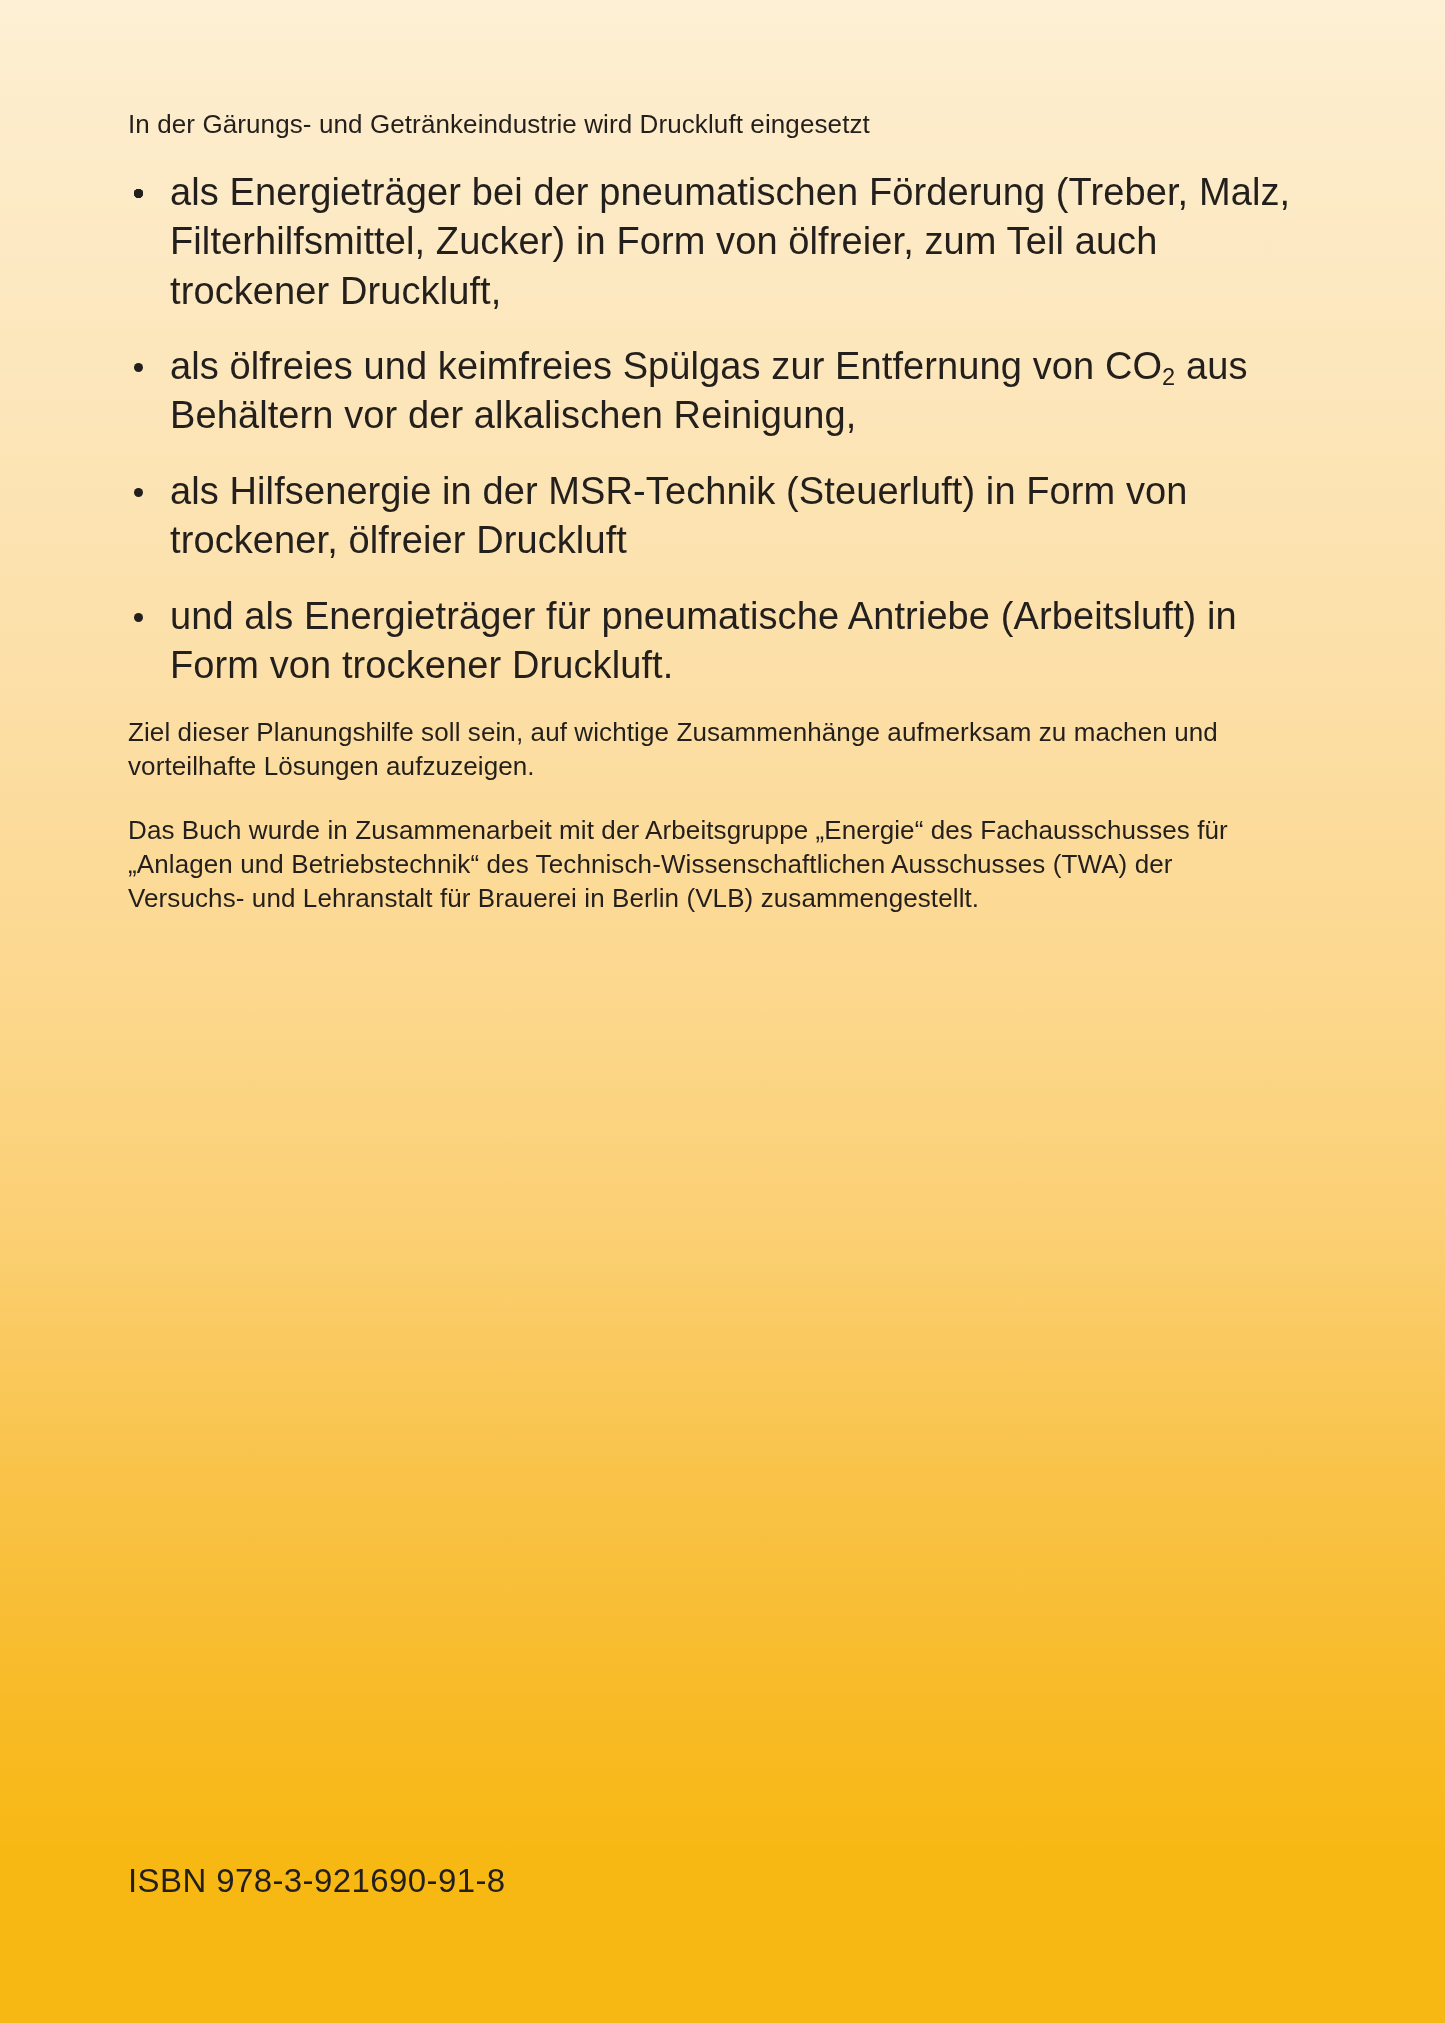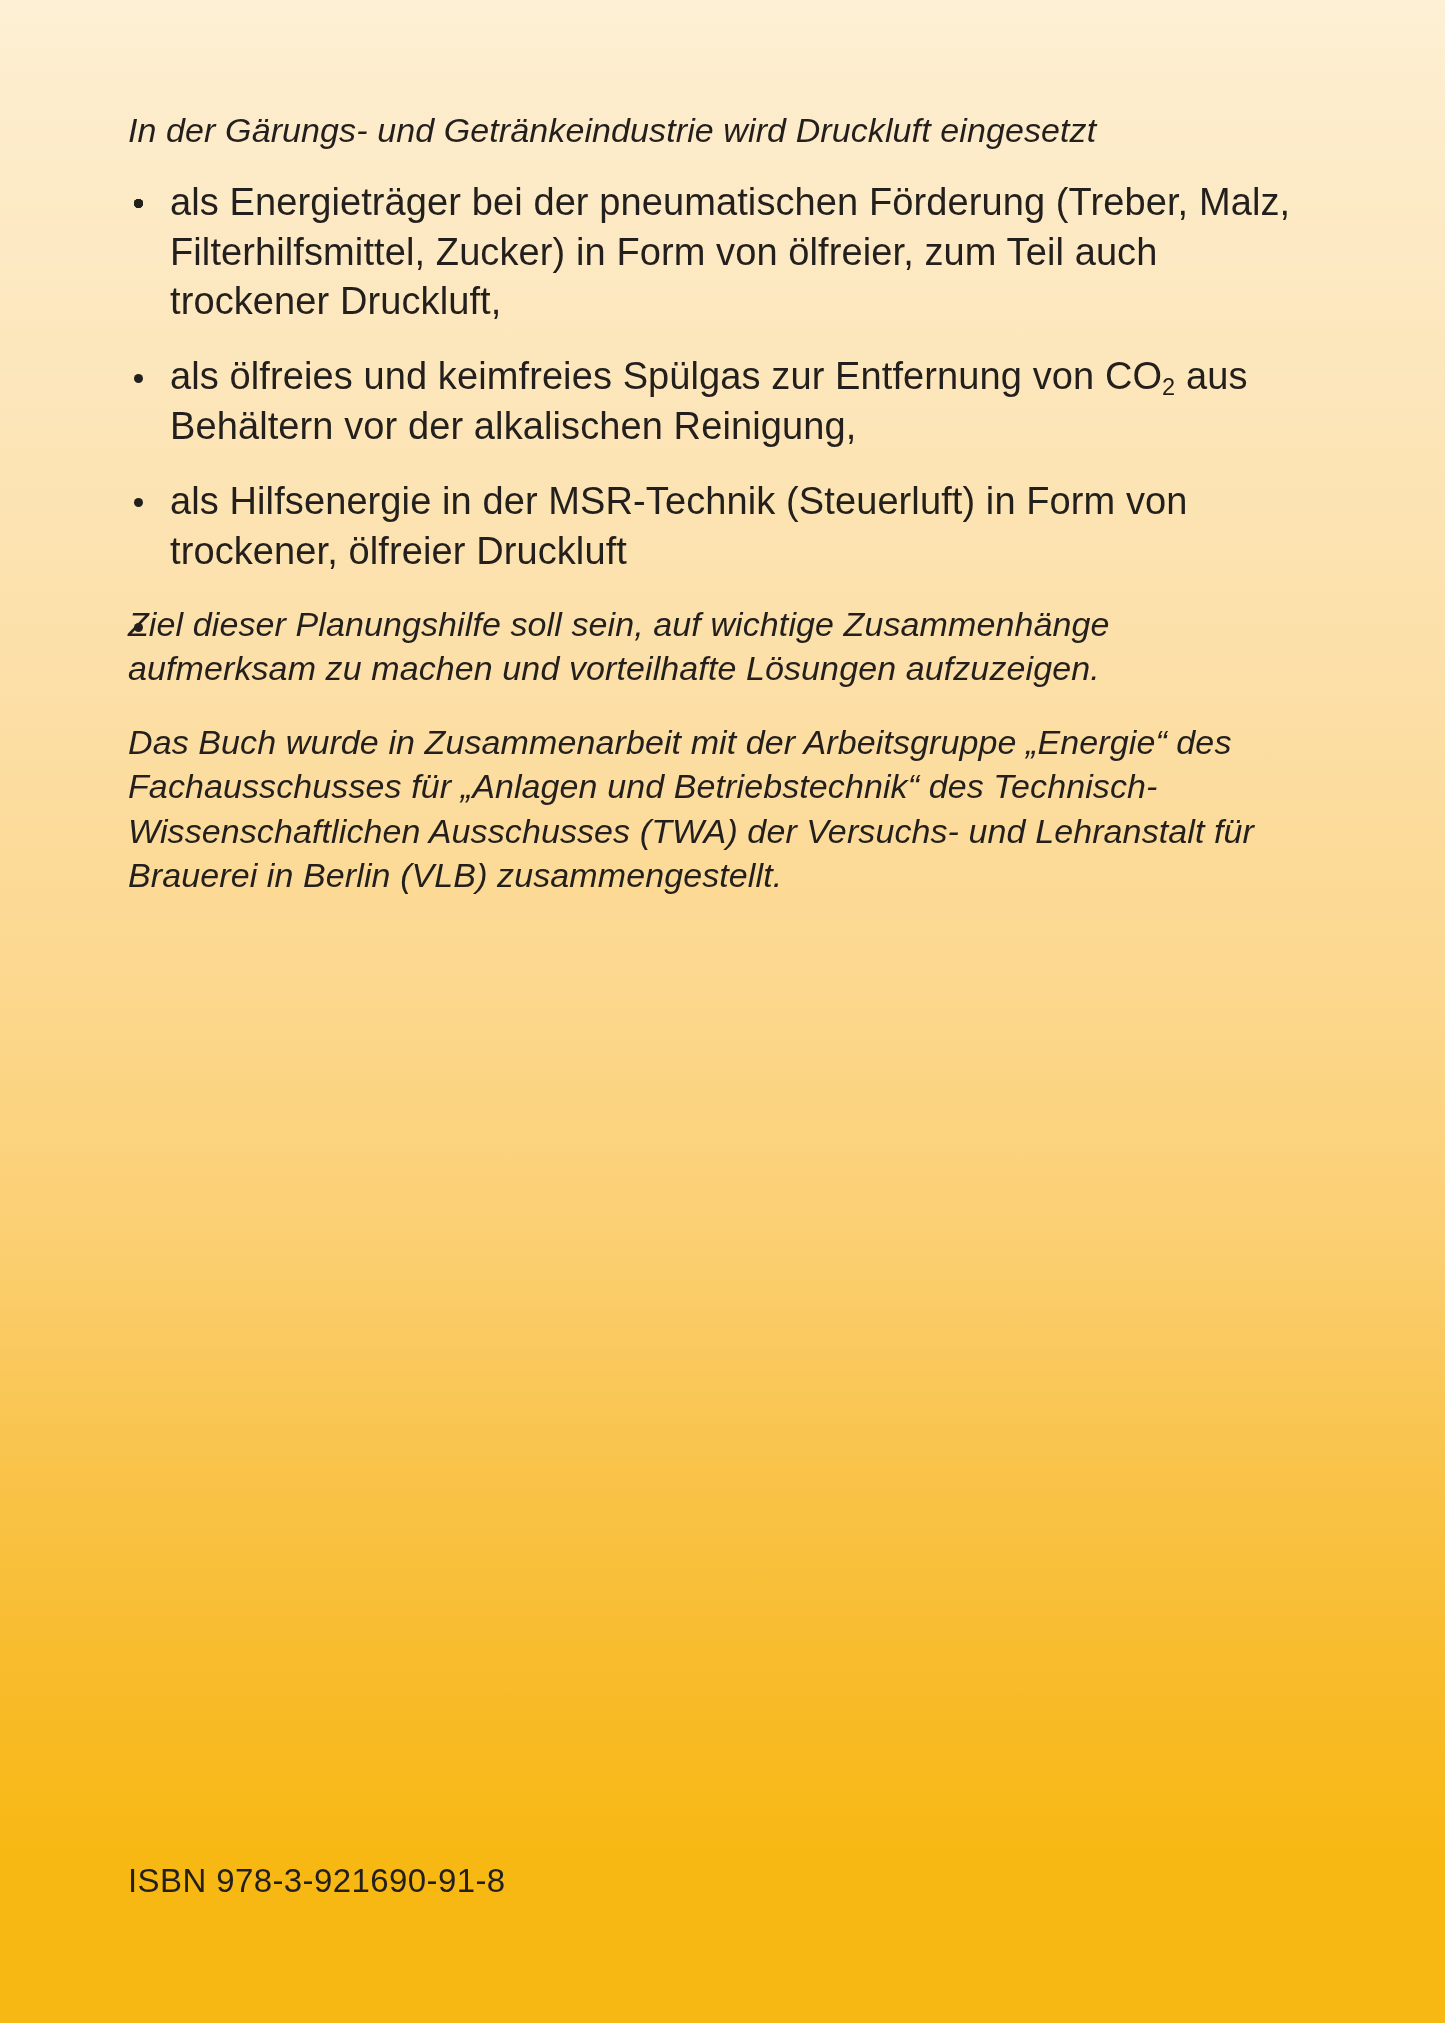--- a/index.html
+++ b/index.html
@@ -32,25 +32,24 @@
   }
   .content {
     position: absolute;
     left: 128px;
     top: 108px;
     width: 1165px;
     color: #231f1c;
   }
   p.para {
     margin: 0 0 26px 0;
-    font-size: 34px;
+    font-size: 26px;
     line-height: 1.30;
     letter-spacing: 0.1px;
     color: #231f1c;
-    font-style: italic;
   }
   ul.bullets {
     list-style: none;
     margin: 0 0 4px 0;
     padding: 0;
   }
   ul.bullets li {
     position: relative;
     margin: 0 0 26px 0;
     padding-left: 42px;
@@ -114,20 +113,21 @@
         <span>als ölfreies und keimfreies Spülgas zur Entfernung von CO</span><sub>2</sub><span> aus Behältern vor der alkalischen Reinigung,</span>
       </li>
 
       <li>
         <span class="bullet-dot"></span>
         <span>als Hilfsenergie in der MSR-Technik (Steuerluft) in Form von trockener, ölfreier Druckluft</span>
       </li>
 
       <li>
         <span class="bullet-dot"></span>
+        <span>und als Energieträger für pneumatische Antriebe (Arbeitsluft) in Form von trockener Druckluft.</span>
       </li>
 
     </ul>
 
     <div class="para-block">
       <p class="para">Ziel dieser Planungshilfe soll sein, auf wichtige Zusammenhänge aufmerksam zu machen und vorteilhafte Lösungen aufzuzeigen.</p>
       <p class="para">Das Buch wurde in Zusammenarbeit mit der Arbeitsgruppe „Energie“ des Fachausschusses für „Anlagen und Betriebstechnik“ des Technisch-Wissenschaftlichen Ausschusses (TWA) der Versuchs- und Lehranstalt für Brauerei in Berlin (VLB) zusammengestellt.</p>
     </div>
 
   </div>

